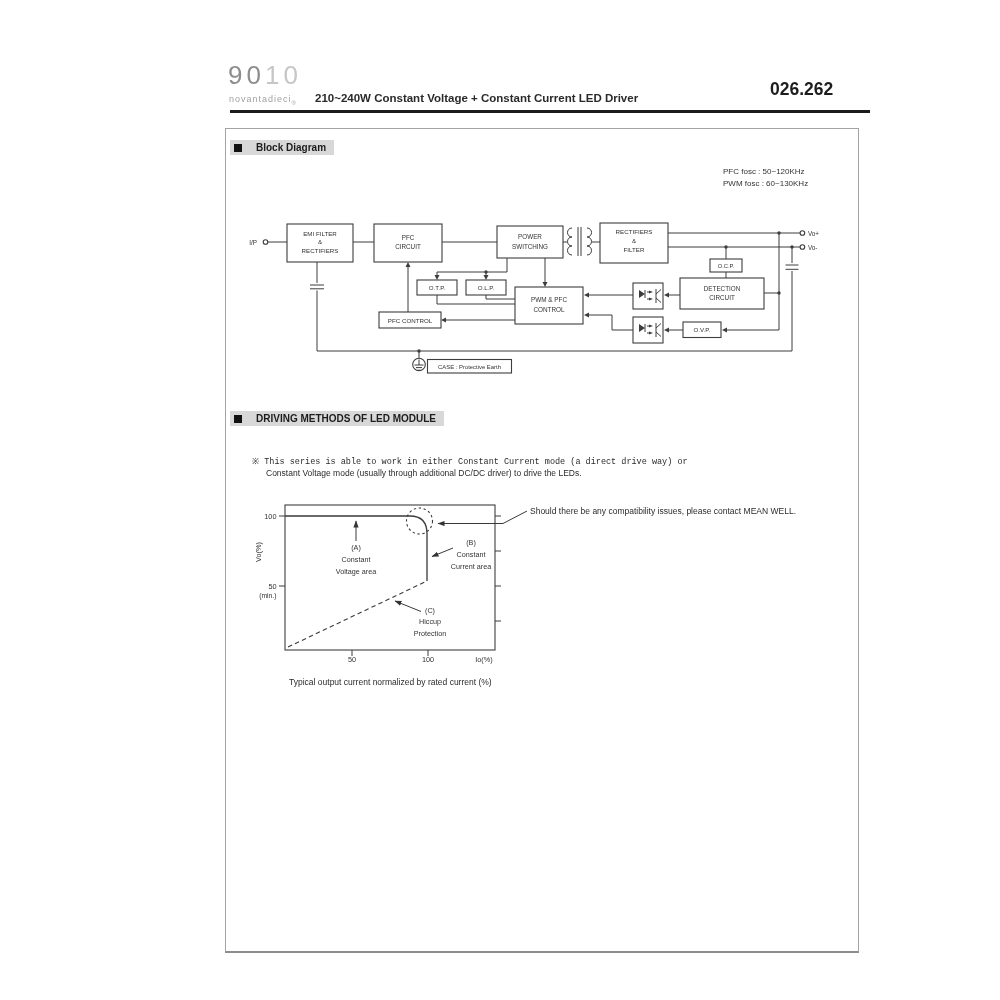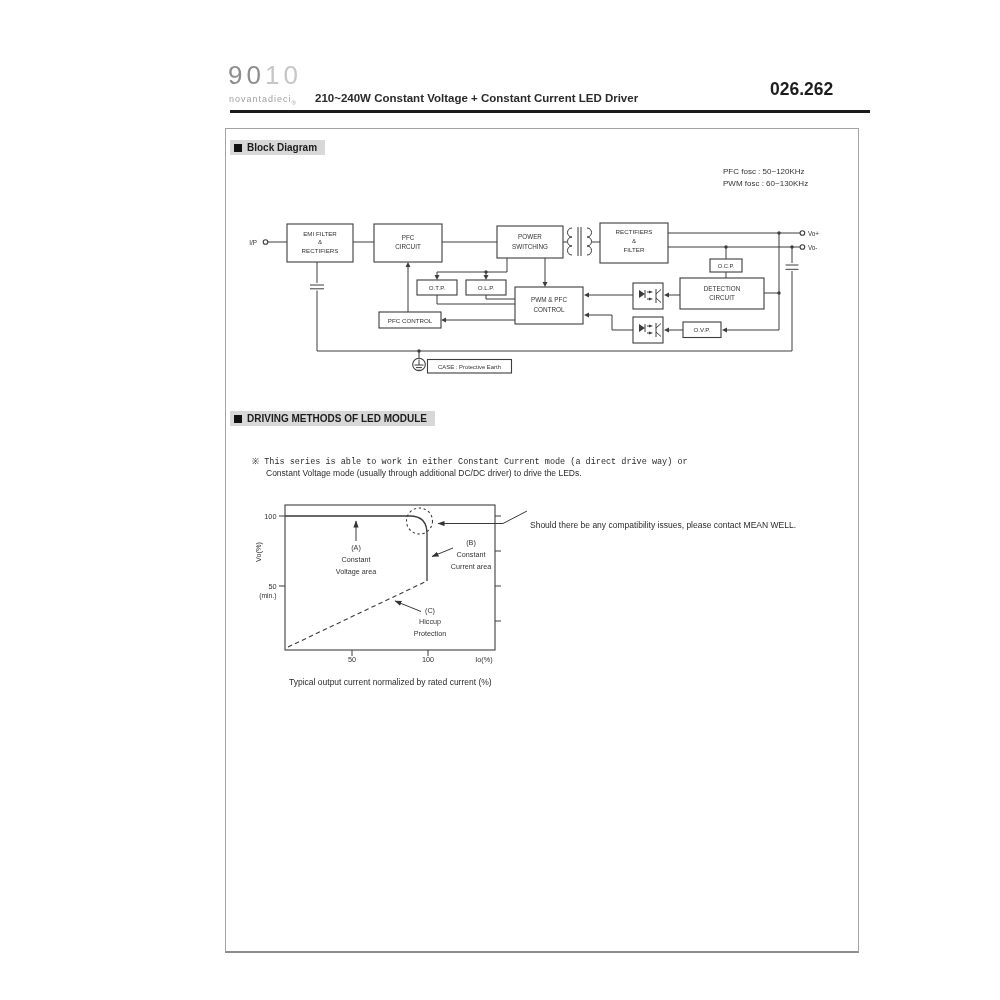--- a/index.html
+++ b/index.html
@@ -12,31 +12,31 @@
   
   .logo-num{left:228px;top:62px;font-size:26px;letter-spacing:4px;font-weight:400;line-height:1;}
   .logo-num .dark{color:#8d8d8d;}
   .logo-num .light{color:#c6c6c6;}
   .logo-name{left:229px;top:94px;font-size:9px;color:#a2a2a2;letter-spacing:1px;}
   .logo-mark{font-size:6px;vertical-align:sub;}
   .doc-title{left:315px;top:92px;font-size:11.5px;font-weight:bold;color:#2a2a2a;}
   .model-no{left:770px;top:79px;width:100px;text-align:left;font-size:17.5px;font-weight:bold;color:#1d1d1d;}
   .header-rule{left:230px;top:110px;width:640px;height:3px;background:#1b1b1b;}
   
-  .sec-bar{background:#d8d8d8;display:flex;align-items:center;gap:5px;
+  .sec-bar{background:#d8d8d8;display:flex;align-items:center;gap:14px;
     padding:2px 8px 2px 4px;font-size:10px;font-weight:bold;color:#1c1c1c;}
   .sec1{left:230px;top:140px;}
   .sec2{left:230px;top:411px;text-align:right;}
   .bullet{width:8px;height:8px;background:#111;display:inline-block;}
   
   .freq-note{left:723px;top:166px;font-size:8px;color:#333;line-height:12px;}
   .note-line1{left:252px;top:455px;font-size:8.5px;color:#2b2b2b;font-family:Liberation Mono, monospace;}
   .note-line2{left:266px;top:468px;font-size:8.5px;color:#2b2b2b;}
   .side-note{left:530px;top:501px;width:320px;font-size:8.5px;color:#2b2b2b;line-height:14px;}
-  .side-note .gap{margin-top:17px;}
+  .side-note .gap{margin-top:3px;}
   .chart-caption{left:289px;top:677px;font-size:8.5px;color:#2b2b2b;}
   svg{overflow:visible;}
   svg text{fill:#333;font-family:"Liberation Sans","DejaVu Sans",sans-serif;}
   .blk{fill:none;stroke:#3d3d3d;stroke-width:1.1;}
   .wire{fill:none;stroke:#3d3d3d;stroke-width:1;}
   .ah{fill:#3d3d3d;stroke:none;}
 </style>
 </head>
 <body>
 

